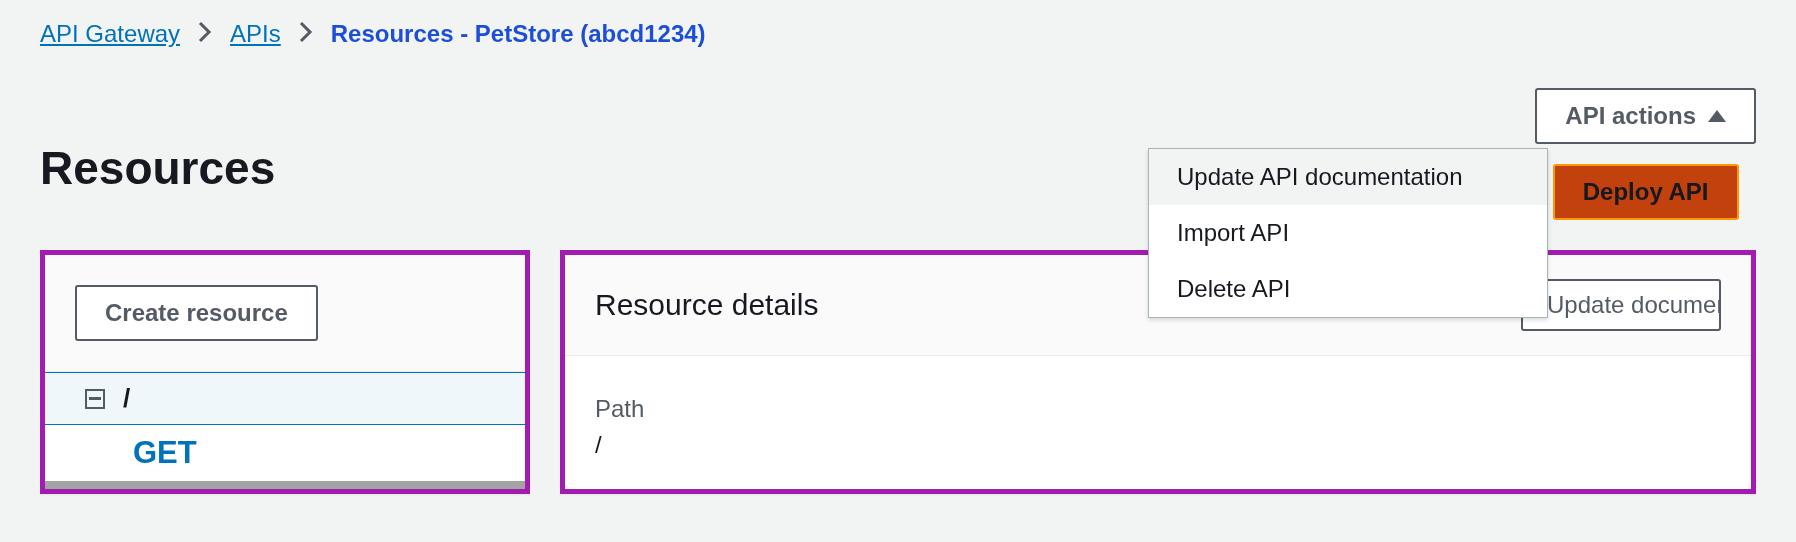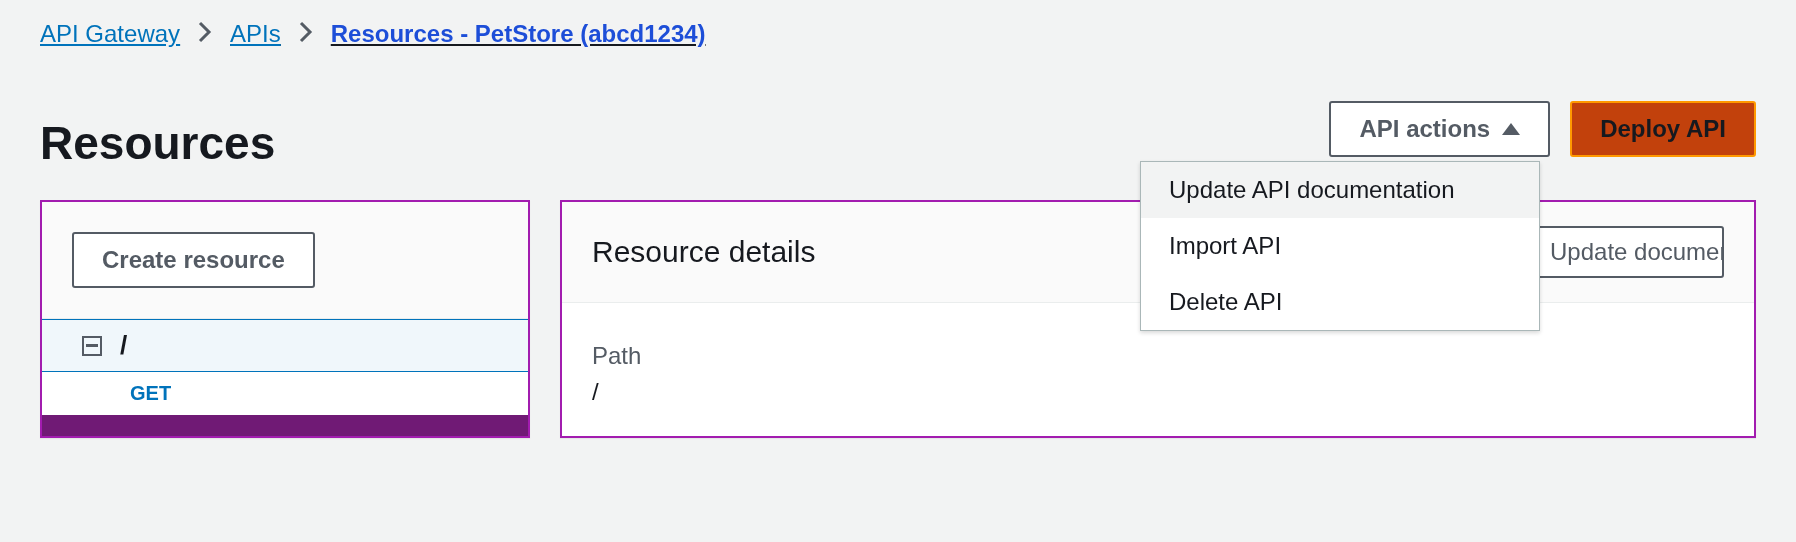--- a/index.html
+++ b/index.html
@@ -14,21 +14,20 @@
   width: 1796px;
   height: 542px;
   overflow: hidden;
 }
 .breadcrumb {
   display: flex;
   align-items: center;
   gap: 18px;
   padding: 20px 40px 0 40px;
   font-size: 24px;
-  text-decoration: underline;
 }
 .breadcrumb a {
   color: #0073bb;
   text-decoration: underline;
   cursor: pointer;
 }
 .breadcrumb .chevron {
   color: #545b64;
   font-size: 20px;
 }
@@ -46,20 +45,21 @@
   font-size: 46px;
   font-weight: 700;
   color: #16191f;
   margin-top: 28px;
 }
 .header-actions {
   display: flex;
   gap: 20px;
   align-items: center;
   position: relative;
+  flex-direction: column;
 }
 .btn {
   font-size: 24px;
   font-weight: 700;
   padding: 12px 28px;
   border-radius: 3px;
   cursor: pointer;
   border: 2px solid #545b64;
   background: #fff;
   color: #545b64;
@@ -75,21 +75,21 @@
 .btn .caret-up {
   width: 0;
   height: 0;
   border-left: 9px solid transparent;
   border-right: 9px solid transparent;
   border-bottom: 12px solid #545b64;
 }
 .dropdown-menu {
   position: absolute;
   top: 60px;
-  right: 216px;
+  right: 208px;
   width: 400px;
   background: #fff;
   border: 1px solid #aab7b8;
   box-shadow: 0 2px 4px rgba(0,0,0,0.15);
   z-index: 100;
 }
 .dropdown-item {
   padding: 14px 28px;
   font-size: 24px;
   color: #16191f;
@@ -97,22 +97,22 @@
 }
 .dropdown-item.hover {
   background: #f2f3f3;
 }
 .content-row {
   display: flex;
   gap: 30px;
   padding: 0 40px;
 }
 .panel {
-  background: #701a75;
-  border: 2px solid #a21caf;
+  background: #a3a3a3;
+  border: 5px solid #a21caf;
   box-shadow: 0 1px 1px rgba(0,0,0,0.05);
 }
 .left-panel {
   width: 490px;
   flex-shrink: 0;
 }
 .left-panel-header {
   padding: 30px;
   border-bottom: 1px solid #eaeded;
   background: #fafafa;
@@ -143,21 +143,21 @@
   font-size: 20px;
   line-height: 1;
   color: #545b64;
 }
 .tree-row .path {
   font-weight: 700;
   color: #16191f;
 }
 .tree-method {
   padding: 10px 20px 10px 88px;
-  font-size: 20px;
+  font-size: 31px;
   font-weight: 700;
   color: #0073bb;
   cursor: pointer;
 }
 .right-panel {
   flex: 1;
 }
 .right-panel-header {
   display: flex;
   align-items: center;

